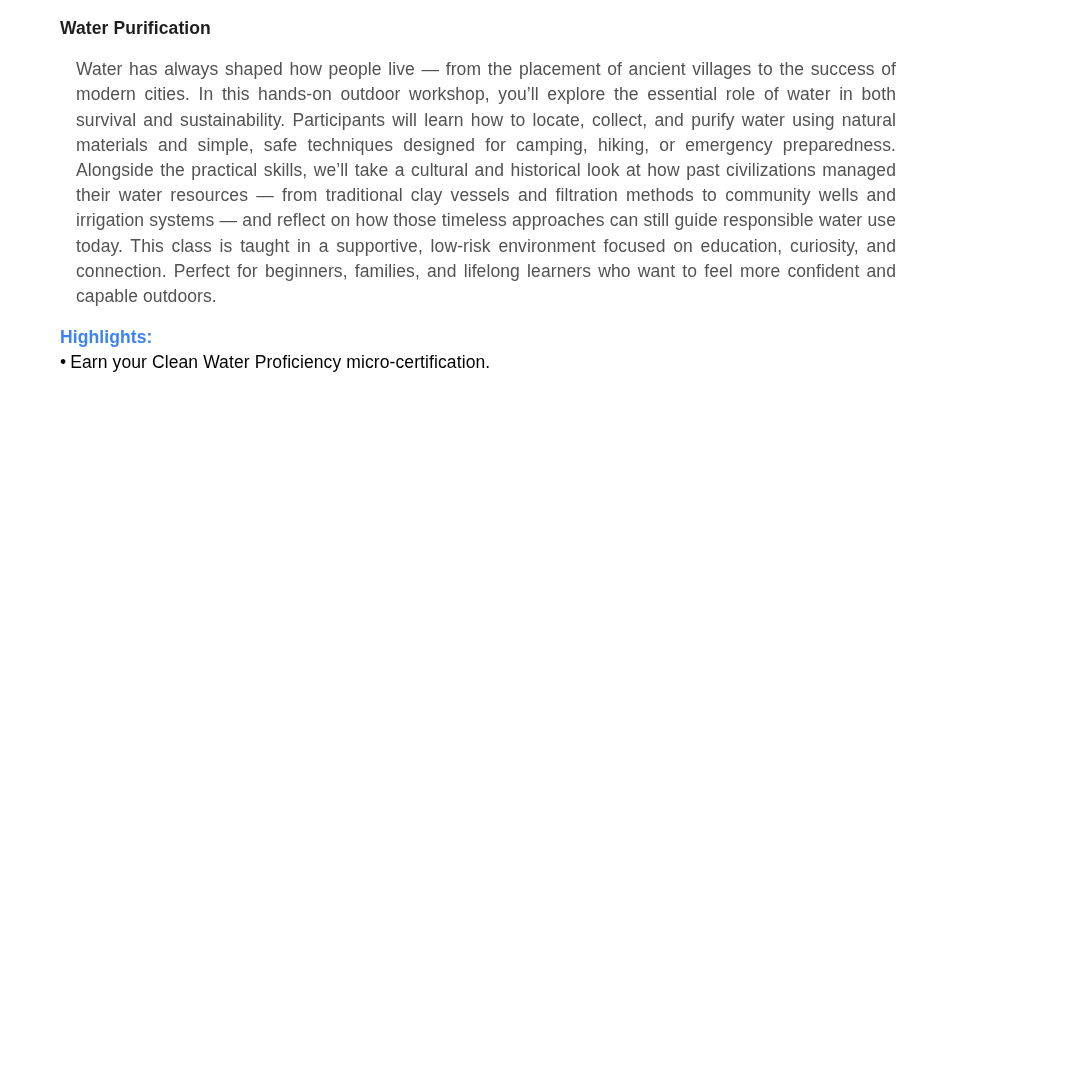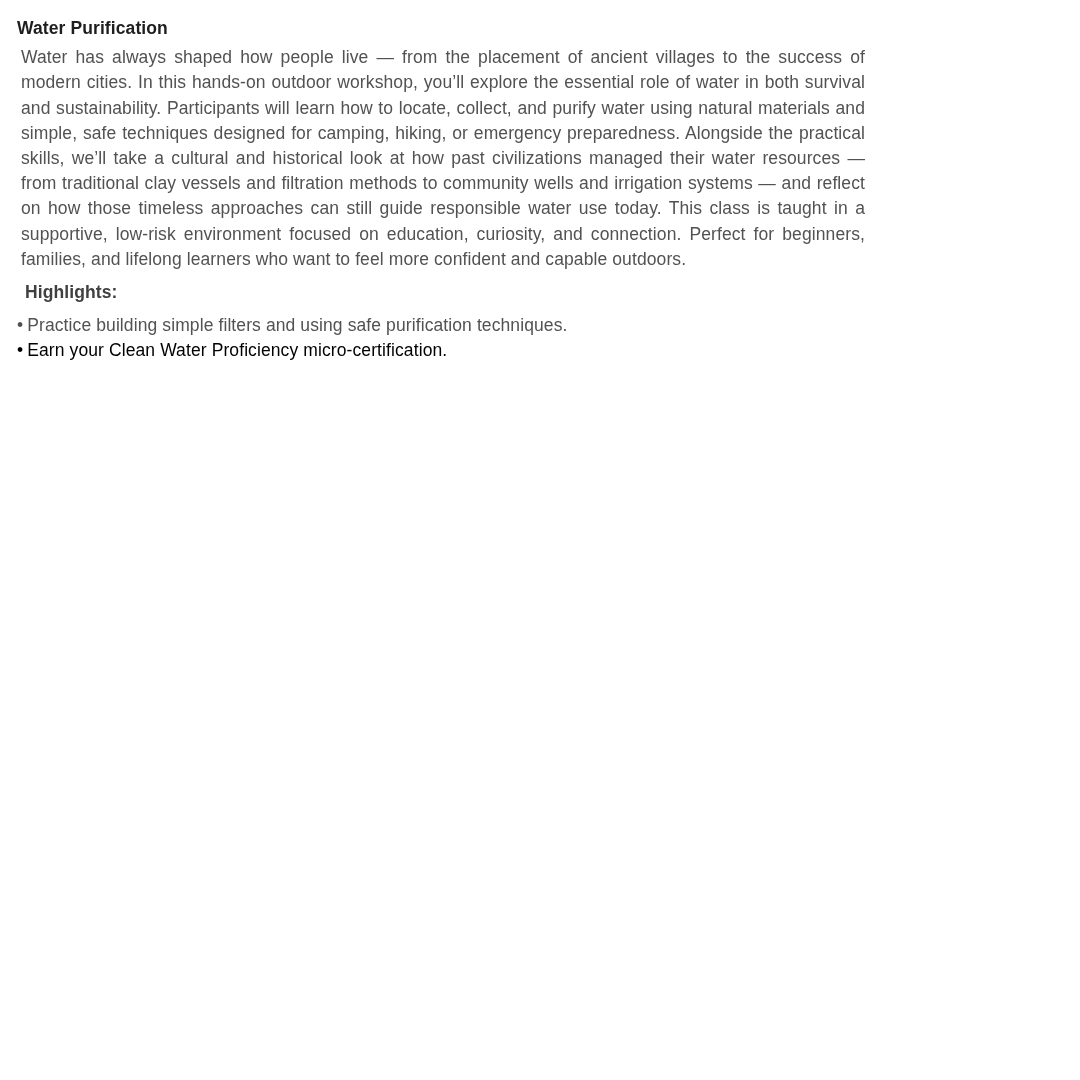--- a/index.html
+++ b/index.html
@@ -6,45 +6,46 @@
     margin: 0;
     padding: 0;
     background: #ffffff;
   }
   .page {
     position: relative;
     width: 886px;
     height: 1080px;
     background: #ffffff;
     overflow: hidden;
+    padding-left: 43px;
   }
   .content {
     box-sizing: border-box;
     padding: 16px 17px 0 17px;
     font-family: "Liberation Sans", sans-serif;
     font-size: 17.5px;
     line-height: 25.2px;
     color: #525252;
     letter-spacing: 0.1px;
   }
   .doc-title {
     font-weight: bold;
     color: #1e1e1e;
     margin: 0;
     font-size: 17.5px;
     line-height: 25.2px;
   }
   .doc-description {
-    margin: 4px;
+    margin: 16px;
     text-align: justify;
   }
   .highlights-label {
     font-weight: bold;
-    color: #404040;
-    margin: 8px;
+    color: #3b82f6;
+    margin: 0;
   }
   .highlights-list {
     margin: 0;
     padding: 0;
     list-style: none;
   }
   .bullet-line {
     margin: 0;
   }
   .bullet-line .bullet {
@@ -58,21 +59,18 @@
 </head>
 <body>
 
 <div class="page">
   <div class="content">
     <h1 class="doc-title">Water Purification</h1>
     <p class="doc-description">Water has always shaped how people live — from the placement of ancient villages to the success of modern cities. In this hands-on outdoor workshop, you’ll explore the essential role of water in both survival and sustainability. Participants will learn how to locate, collect, and purify water using natural materials and simple, safe techniques designed for camping, hiking, or emergency preparedness. Alongside the practical skills, we’ll take a cultural and historical look at how past civilizations managed their water resources — from traditional clay vessels and filtration methods to community wells and irrigation systems — and reflect on how those timeless approaches can still guide responsible water use today. This class is taught in a supportive, low-risk environment focused on education, curiosity, and connection. Perfect for beginners, families, and lifelong learners who want to feel more confident and capable outdoors.</p>
     <p class="highlights-label">Highlights:</p>
     <div class="highlights-list">
 
-        <div class="bullet-line">
-        <span class="bullet">•</span><span>Practice building simple filters and using safe purification techniques.</span>
-      </div>
         <div class="bullet-line bold">
         <span class="bullet">•</span><span>Earn your Clean Water Proficiency micro-certification.</span>
       </div>
       </div>
   </div>
 </div>
 
 </body></html>

